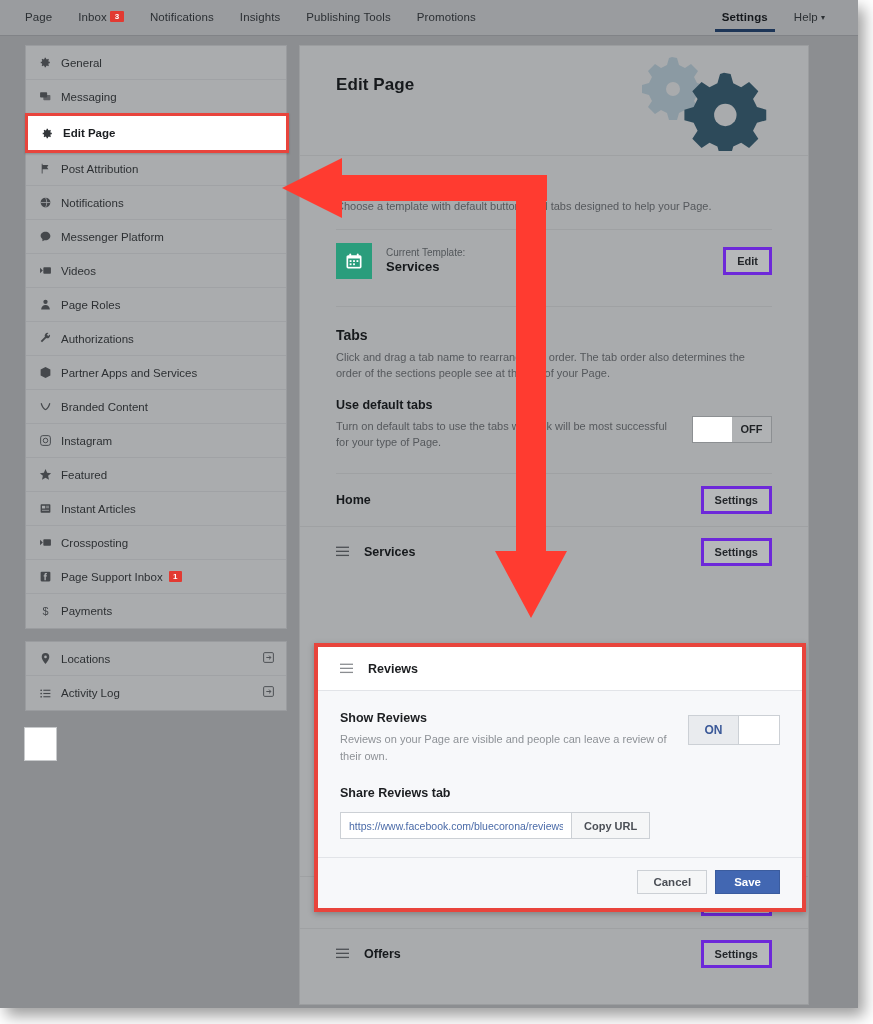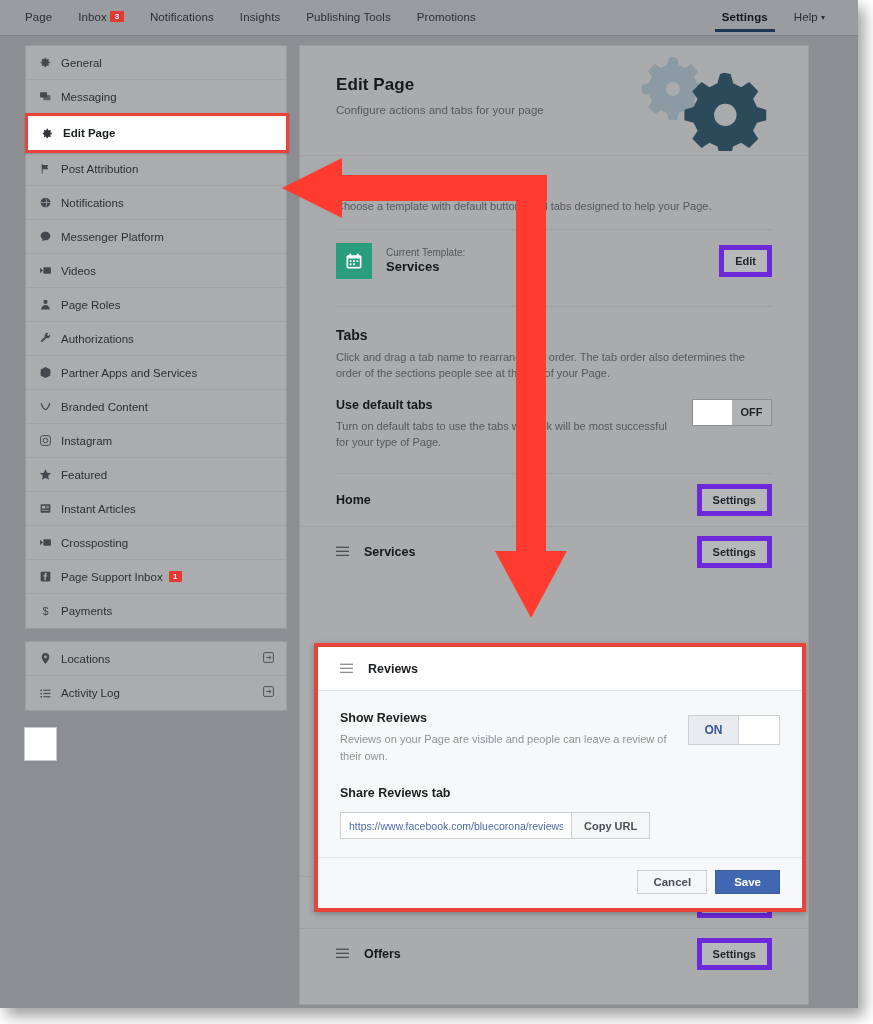--- a/index.html
+++ b/index.html
@@ -140,34 +140,34 @@
   .tpl-row { display: flex; align-items: center; padding: 13px 0 13px 0; }
   .tpl-icon {
     width: 36px; height: 36px; background: #2a9d7c;
     display: flex; align-items: center; justify-content: center;
     margin-right: 14px; flex: 0 0 36px;
   }
   .tpl-text { flex: 1; }
   .tpl-cur { font-size: 10px; color: #52565a; }
   .tpl-name { font-size: 13px; font-weight: bold; color: #15181b; margin-top: 1px; }
   .btn-grey {
-    background: #b6b8ba; border: 5px solid #6d28d9;
+    background: #b6b8ba; border: 3px solid #6d28d9;
     font-size: 11px; font-weight: bold; color: #23262a;
     padding: 5px 11px; cursor: pointer; white-space: nowrap;
     font-family: "Liberation Sans", sans-serif;
   }
 
   
   .dtabs-row { display: flex; align-items: flex-start; padding-top: 16px; }
   .dtabs-left { flex: 1; padding-right: 18px; }
   .dtabs-title { font-size: 12.5px; font-weight: bold; color: #16191c; }
   .dtabs-desc { font-size: 11px; color: #55585c; margin-top: 7px; line-height: 1.45; }
   .toggle {
     width: 80px; height: 27px; display: flex;
-    border: 1px solid #8c8f92; flex: 0 0 80px; margin-top: 1px;
+    border: 1px solid #8c8f92; flex: 0 0 80px; margin-top: 18px;
     cursor: pointer; overflow: hidden;
   }
   .toggle .knob { width: 40px; background: #ffffff; }
   .toggle .lbl  {
     width: 40px; background: #b0b2b4; color: #1f2225;
     font-size: 11px; font-weight: bold;
     display: flex; align-items: center; justify-content: center;
   }
 
   
@@ -493,21 +493,20 @@
         </div>
       </div>
 
       <div id="left-stub"></div>
     </div>
 
     <div id="main">
 
       <div id="main-header">
         <div id="page-title">Edit Page</div>
-        <div id="page-sub">Configure actions and tabs for your page</div>
         <svg id="gears" viewBox="0 0 150 100">
           <g fill="#8b9aa3" transform="translate(44,32)">
             <path d="M0,-26 L5,-25 L7,-18 L13,-15 L19,-19 L26,-12 L22,-6 L25,0 L32,2 L32,10 L25,12 L22,18 L26,24 L19,31 L13,27 L7,30 L5,37 L-3,37 L-5,30 L-11,27 L-17,31 L-24,24 L-20,18 L-23,12 L-30,10 L-30,2 L-23,0 L-20,-6 L-24,-12 L-17,-19 L-11,-15 L-5,-18 L-3,-25 Z"></path>
             <circle cx="1" cy="6" r="7" fill="#a9abad"></circle>
           </g>
           <g fill="#2d4a5a" transform="translate(96,56) scale(1.32)">
             <path d="M0,-26 L5,-25 L7,-18 L13,-15 L19,-19 L26,-12 L22,-6 L25,0 L32,2 L32,10 L25,12 L22,18 L26,24 L19,31 L13,27 L7,30 L5,37 L-3,37 L-5,30 L-11,27 L-17,31 L-24,24 L-20,18 L-23,12 L-30,10 L-30,2 L-23,0 L-20,-6 L-24,-12 L-17,-19 L-11,-15 L-5,-18 L-3,-25 Z"></path>
             <circle cx="1" cy="6" r="8.5" fill="#a9abad"></circle>
           </g>
         </svg>

